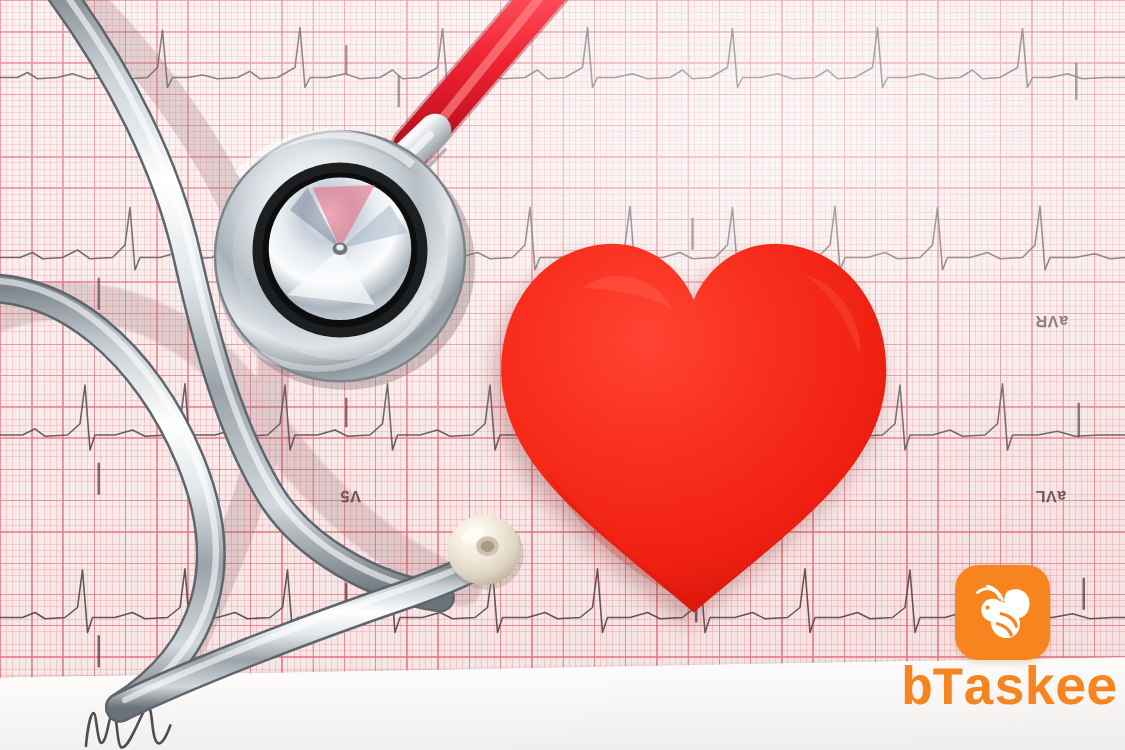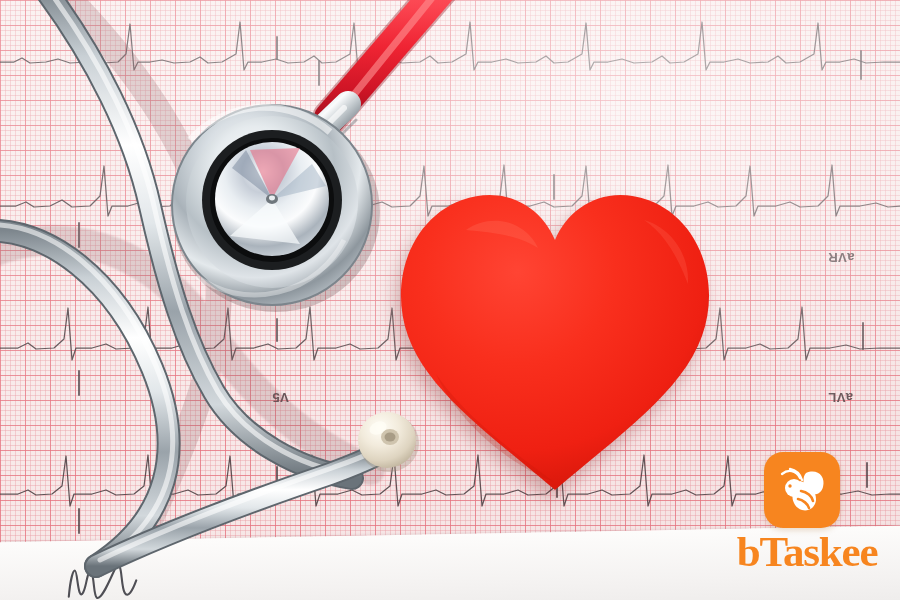--- a/index.html
+++ b/index.html
@@ -81,21 +81,21 @@
   }
   .logo-badge{
     position:absolute;left:46px;top:0;width:76px;height:76px;
     background:#f7851f;border-radius:19px;
     box-shadow:0 2px 6px rgba(150,80,10,.22);
   }
   .logo-badge svg{position:absolute;left:12px;top:14px;}
   .logo-word{
     position:absolute;left:0;top:78px;width:178px;
     text-align:center;
-    font-family:Liberation Serif, serif;
+    font-family:Liberation Mono, monospace;
     font-weight:700;
     font-size:43px;
     letter-spacing:-1.2px;
     color:#f7851f;
     line-height:1;
   }
 </style>
 </head>
 <body>
 

